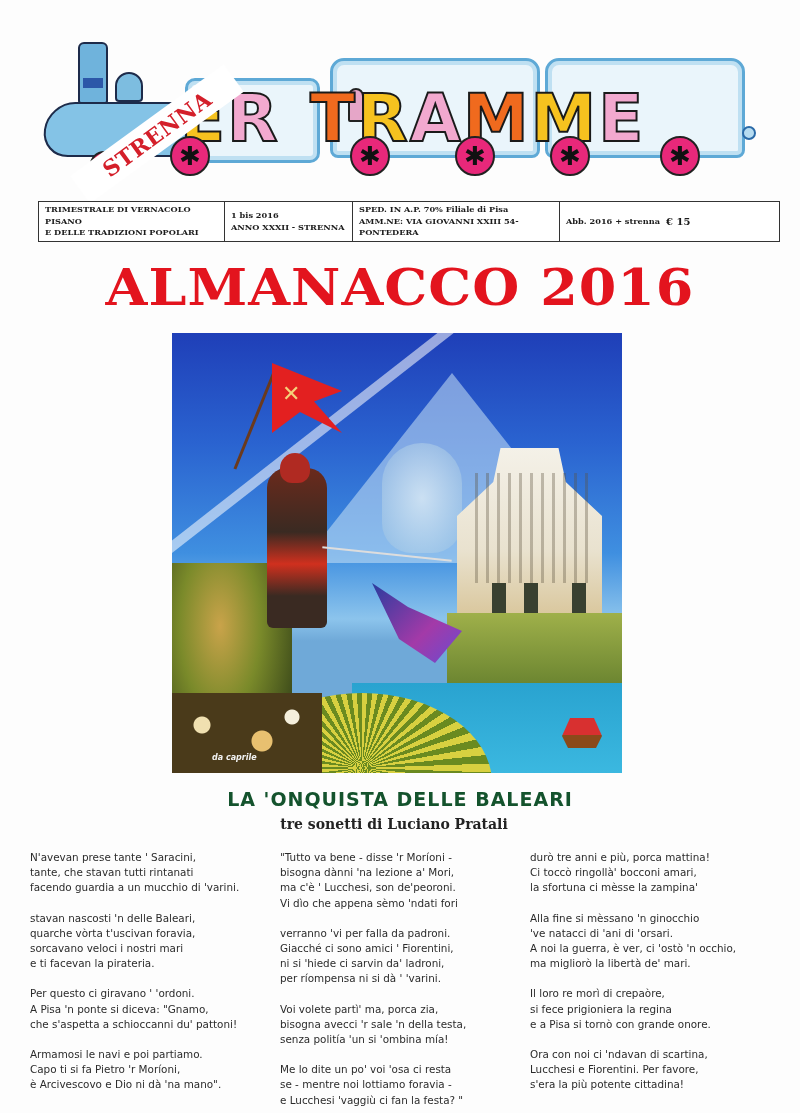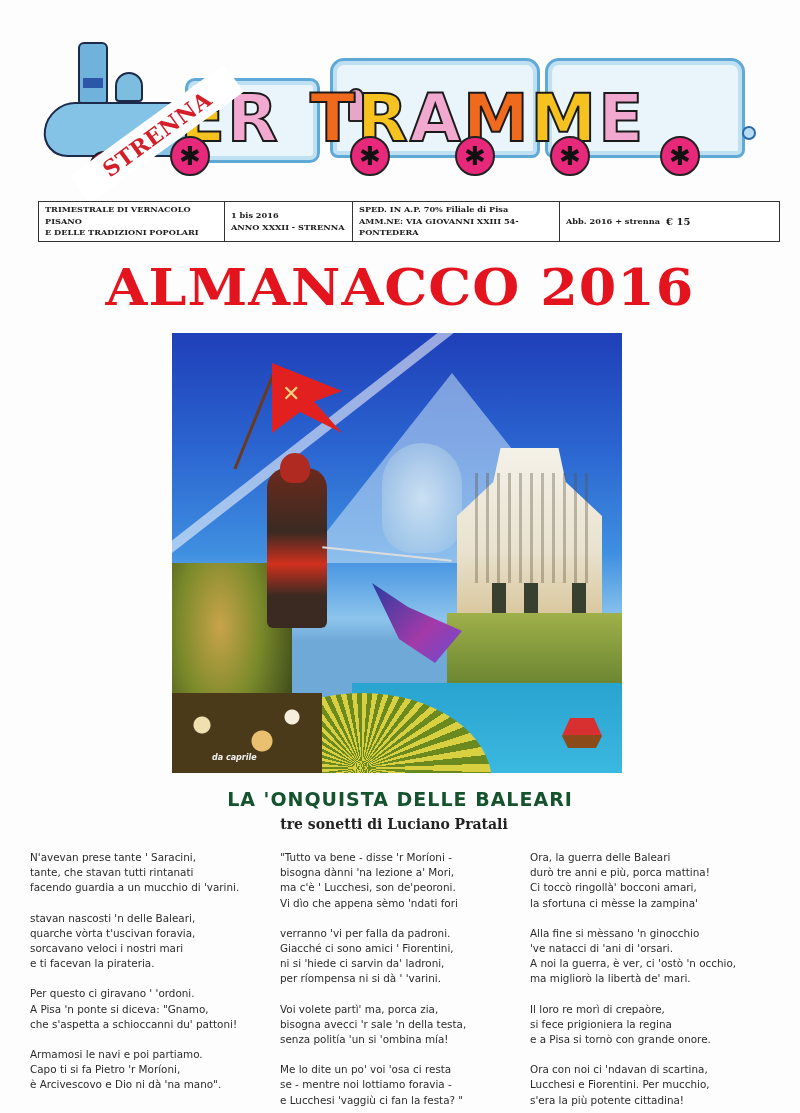--- a/index.html
+++ b/index.html
@@ -260,35 +260,34 @@
         <span class="line">senza politía 'un si 'ombina mía!</span>
       </div>
       <div class="stanza">
         <span class="line">Me lo dite un po' voi 'osa ci resta</span>
         <span class="line">se - mentre noi lottiamo foravia -</span>
         <span class="line">e Lucchesi 'vaggiù ci fan la festa? "</span>
       </div>
     </div>
   <div class="sonnet s3">
       <div class="stanza">
-        <span class="line">Ora, la guerra delle Baleari</span>
         <span class="line">durò tre anni e più, porca mattina!</span>
         <span class="line">Ci toccò ringollà' bocconi amari,</span>
         <span class="line">la sfortuna ci mèsse la zampina'</span>
       </div>
       <div class="stanza">
         <span class="line">Alla fine si mèssano 'n ginocchio</span>
         <span class="line">'ve natacci di 'ani di 'orsari.</span>
         <span class="line">A noi la guerra, è ver, ci 'ostò 'n occhio,</span>
         <span class="line">ma migliorò la libertà de' mari.</span>
       </div>
       <div class="stanza">
         <span class="line">Il loro re morì di crepaòre,</span>
         <span class="line">si fece prigioniera la regina</span>
         <span class="line">e a Pisa si tornò con grande onore.</span>
       </div>
       <div class="stanza">
         <span class="line">Ora con noi ci 'ndavan di scartina,</span>
-        <span class="line">Lucchesi e Fiorentini. Per mucchio,</span>
+        <span class="line">Lucchesi e Fiorentini. Per favore,</span>
         <span class="line">s'era la più potente cittadina!</span>
       </div>
     </div>
 </div>
 
 </body></html>

